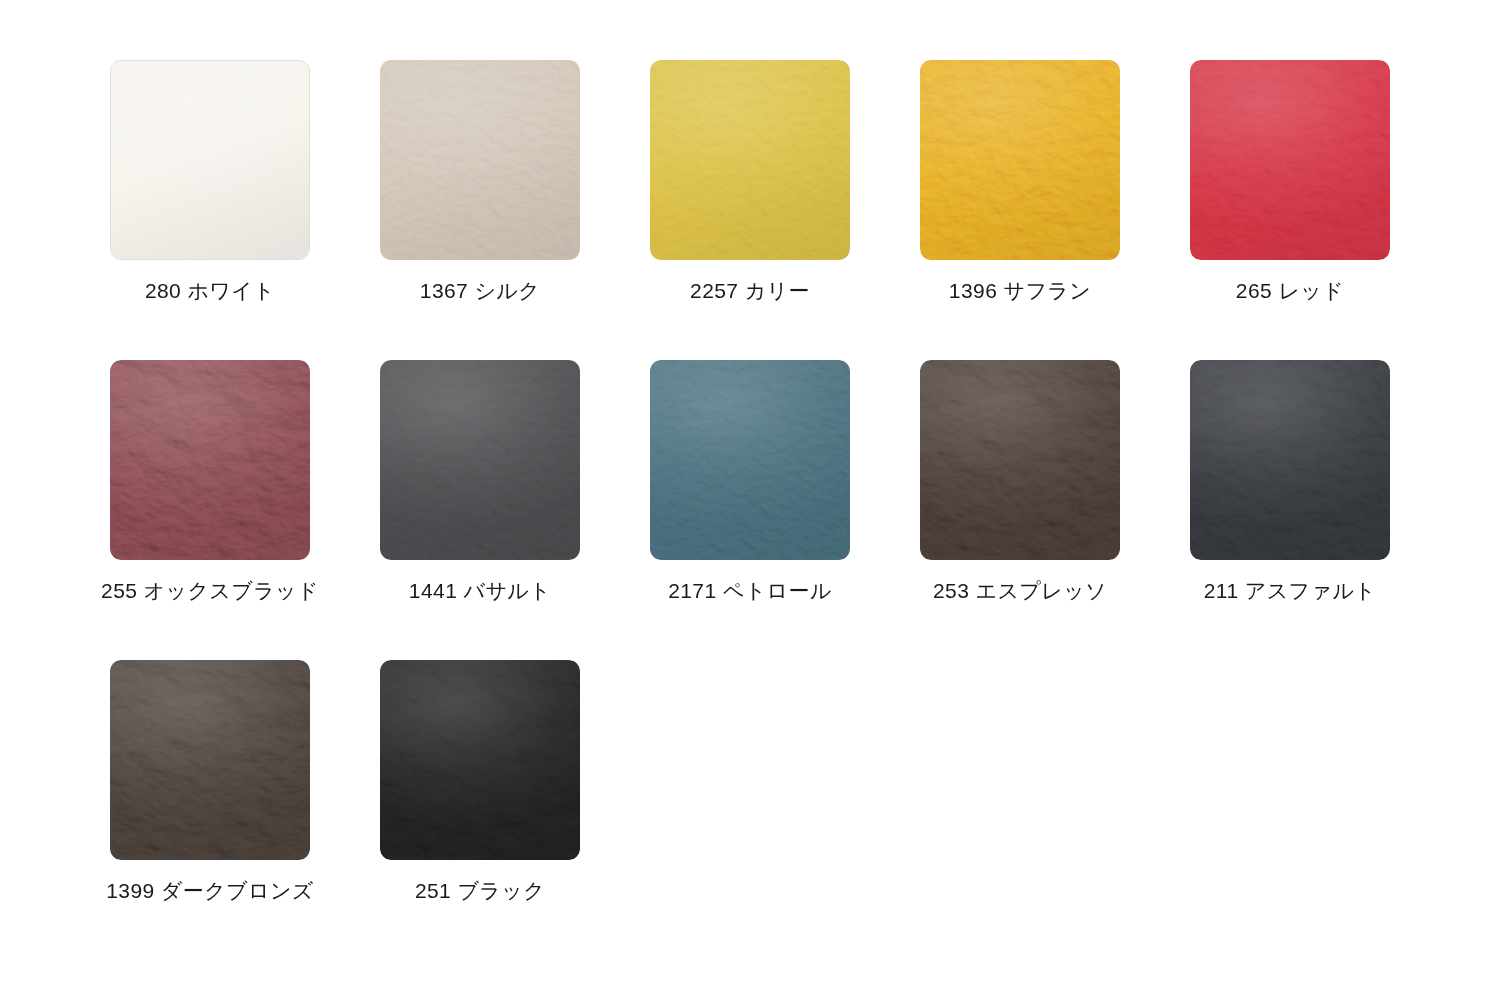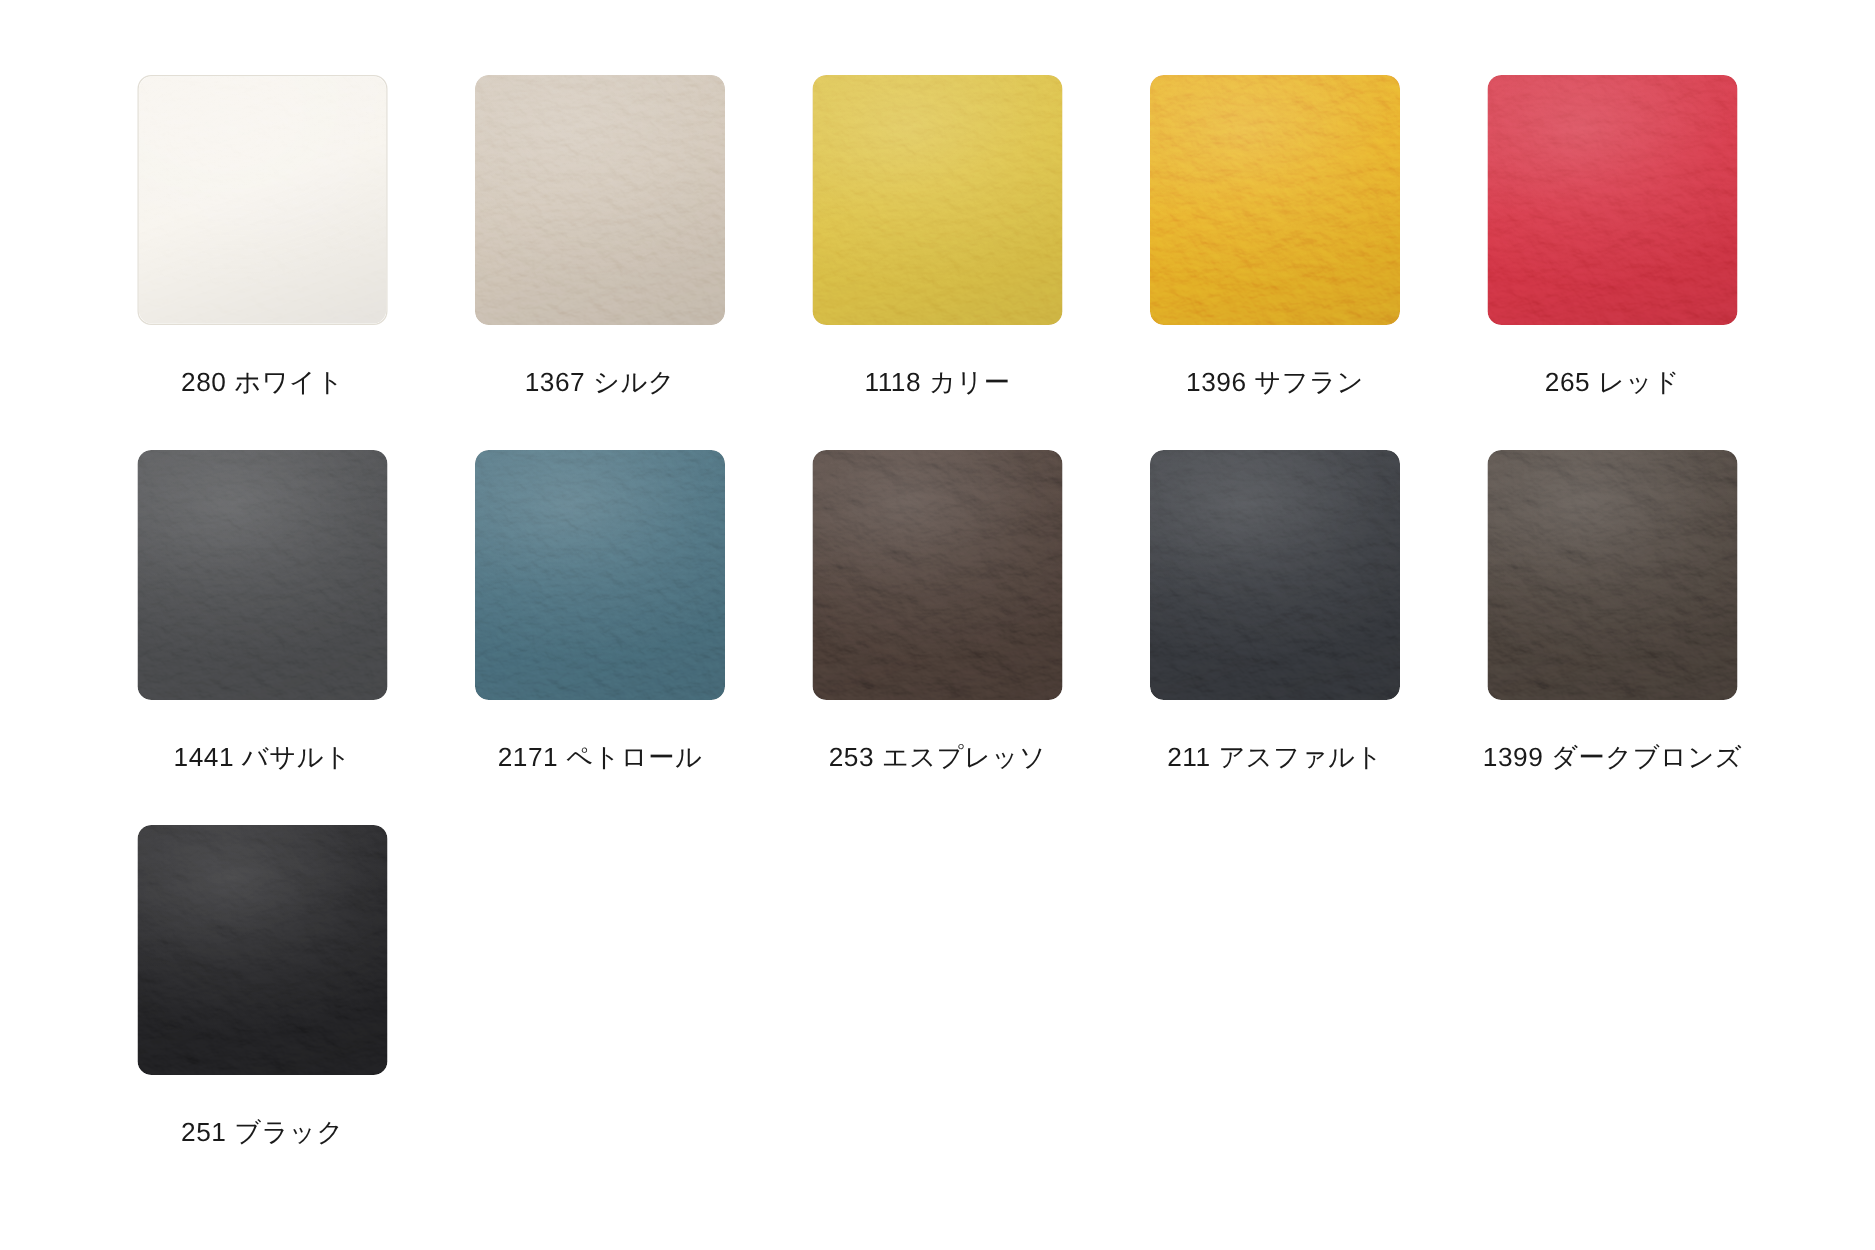--- a/index.html
+++ b/index.html
@@ -23,21 +23,20 @@
     justify-content: center;
     align-content: start;
     padding-top: 60px;
     box-sizing: border-box;
   }
 
   .swatch-cell {
     display: flex;
     flex-direction: column;
     align-items: center;
-    gap: 16px;
   }
 
   .swatch-chip {
     position: relative;
     width: 200px;
     height: 200px;
     border-radius: 11px;
     overflow: hidden;
     box-sizing: border-box;
   }
@@ -143,21 +142,21 @@
       <div class="swatch-label">1367 シルク</div>
     </div>
     <div class="swatch-cell">
       <div class="swatch-chip">
         <div class="chip-base" style="background: rgb(210, 174, 58);"></div>
         <svg class="chip-grain" viewBox="0 0 200 200" preserveAspectRatio="none" style="mix-blend-mode: overlay; opacity: 0.3;">
           <rect x="0" y="0" width="200" height="200" filter="url(#grain-fine)"></rect>
         </svg>
         <div class="chip-sheen"></div>
       </div>
-      <div class="swatch-label">1118 カリー</div>
+      <div class="swatch-label">2257 カリー</div>
     </div>
     <div class="swatch-cell">
       <div class="swatch-chip">
         <div class="chip-base" style="background: rgb(224, 148, 31);"></div>
         <svg class="chip-grain" viewBox="0 0 200 200" preserveAspectRatio="none" style="mix-blend-mode: overlay; opacity: 0.36;">
           <rect x="0" y="0" width="200" height="200" filter="url(#grain-medium)"></rect>
         </svg>
         <div class="chip-sheen"></div>
       </div>
       <div class="swatch-label">1396 サフラン</div>
@@ -167,20 +166,30 @@
         <div class="chip-base" style="background: rgb(198, 43, 56);"></div>
         <svg class="chip-grain" viewBox="0 0 200 200" preserveAspectRatio="none" style="mix-blend-mode: overlay; opacity: 0.36;">
           <rect x="0" y="0" width="200" height="200" filter="url(#grain-medium)"></rect>
         </svg>
         <div class="chip-sheen"></div>
       </div>
       <div class="swatch-label">265 レッド</div>
     </div>
     <div class="swatch-cell">
       <div class="swatch-chip">
+        <div class="chip-base" style="background: rgb(107, 59, 64);"></div>
+        <svg class="chip-grain" viewBox="0 0 200 200" preserveAspectRatio="none" style="mix-blend-mode: overlay; opacity: 0.44;">
+          <rect x="0" y="0" width="200" height="200" filter="url(#grain-coarse)"></rect>
+        </svg>
+        <div class="chip-sheen"></div>
+      </div>
+      <div class="swatch-label">255 オックスブラッド</div>
+    </div>
+    <div class="swatch-cell">
+      <div class="swatch-chip">
         <div class="chip-base" style="background: rgb(61, 62, 64);"></div>
         <svg class="chip-grain" viewBox="0 0 200 200" preserveAspectRatio="none" style="mix-blend-mode: overlay; opacity: 0.3;">
           <rect x="0" y="0" width="200" height="200" filter="url(#grain-fine)"></rect>
         </svg>
         <div class="chip-sheen"></div>
       </div>
       <div class="swatch-label">1441 バサルト</div>
     </div>
     <div class="swatch-cell">
       <div class="swatch-chip">

